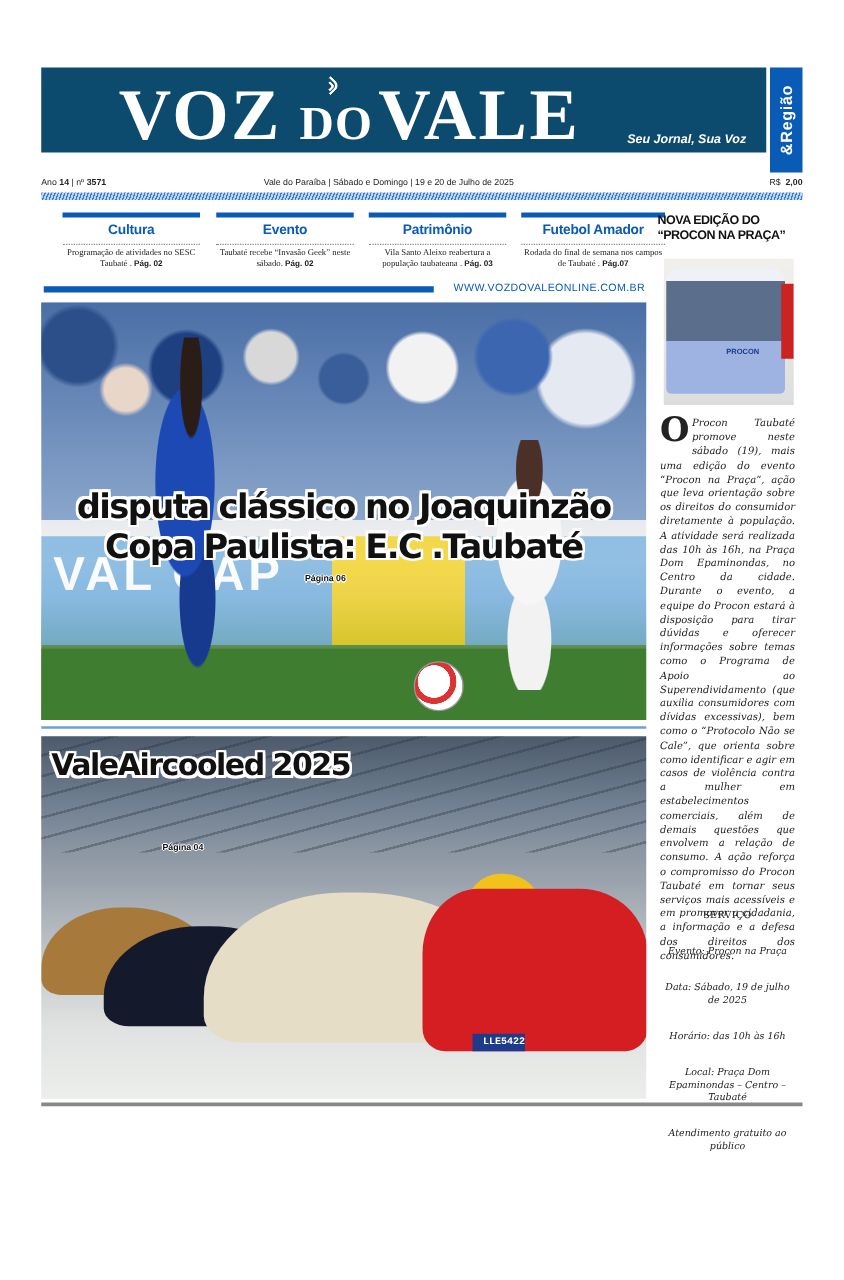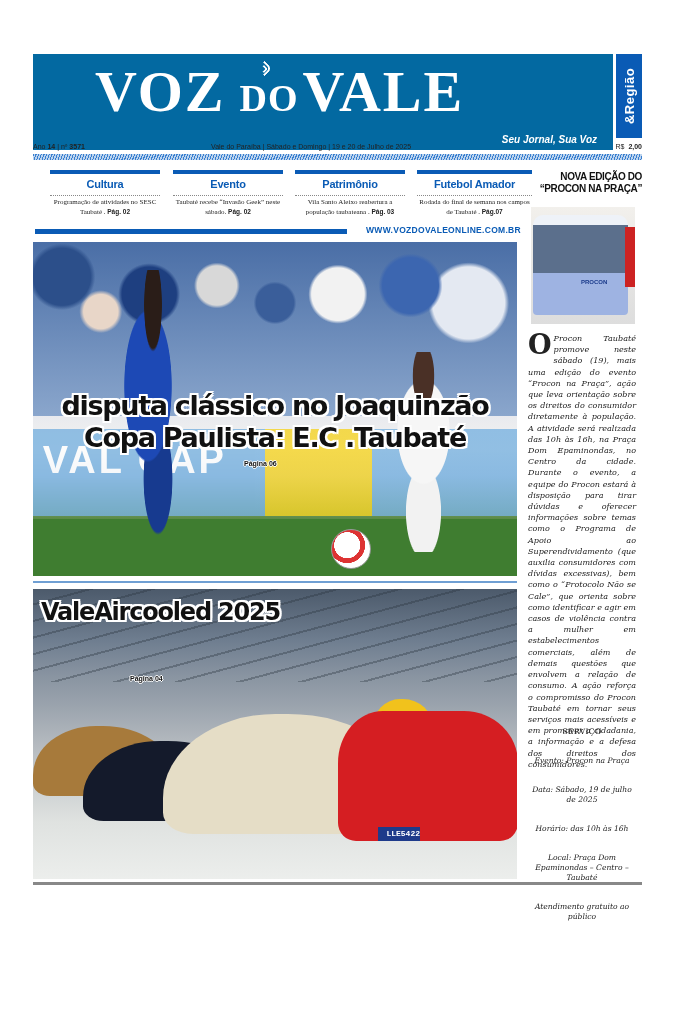--- a/index.html
+++ b/index.html
@@ -1,20 +1,20 @@
 <!DOCTYPE html>
 <html><head>
 <meta charset="utf-8">
 <style>
   * { box-sizing: border-box; margin: 0; padding: 0; }
   html, body { width: 675px; height: 1024px; background: #ffffff; overflow: hidden; }
   body { position: relative; font-family: "DejaVu Sans", sans-serif; color: #1a1a1a; }
 
   
-  .masthead { position: absolute; left: 33px; top: 54px; width: 580px; height: 96px; background: #0369a1; }
+  .masthead { position: absolute; left: 33px; top: 54px; width: 580px; height: 68px; background: #0c4a6e; }
   .masthead-side { position: absolute; left: 616px; top: 54px; width: 26px; height: 84px; background: #0a5bb5; }
   .side-text { position: absolute; left: 50%; top: 50%; transform: translate(-50%,-50%) rotate(-90deg); color: #fff; font-family: "Liberation Sans", sans-serif; font-weight: bold; font-size: 13px; white-space: nowrap; letter-spacing: 0.5px; }
   .logo { position: absolute; left: 62px; top: 4px; color: #fff; font-family: "Liberation Serif", serif; font-weight: bold; white-space: nowrap; }
   .logo .big { font-size: 58px; letter-spacing: 2px; }
   .logo .small { font-size: 38px; letter-spacing: 1px; margin: 0 4px 0 14px; }
   .waves { position: absolute; left: 228px; top: 6px; width: 14px; height: 18px; }
   .waves span { position: absolute; border: 2px solid #fff; border-left: none; border-bottom: none; border-radius: 0 50% 0 0; transform: rotate(45deg); }
   .slogan { position: absolute; right: 16px; bottom: 5px; color: #fff; font-family: "Liberation Sans", sans-serif; font-weight: bold; font-size: 10px; font-style: italic; }
 
   .infobar { position: absolute; left: 33px; top: 141px; width: 609px; height: 12px; font-family: "Liberation Sans", sans-serif; font-size: 7px; color: #222; }
@@ -26,21 +26,21 @@
 
   
   .teasers { position: absolute; left: 50px; top: 170px; width: 482px; height: 58px; }
   .teaser { position: absolute; top: 0; width: 110px; height: 58px; }
   .teaser .bar { height: 4px; background: #0a5bb5; }
   .teaser .title { text-align: center; font-family: "Liberation Sans", sans-serif; font-weight: bold; font-size: 11px; color: #0a5bb5; margin-top: 4px; height: 15px; letter-spacing: -0.2px; }
   .teaser .dash { border-top: 1px dotted #888; margin: 2px 0 2px; }
   .teaser .desc { text-align: center; font-family: "Liberation Serif", serif; font-size: 7px; line-height: 9px; color: #222; }
   .teaser .desc b { font-family: "Liberation Sans", sans-serif; font-weight: bold; font-size: 6.5px; }
   .longbar { position: absolute; left: 35px; top: 229px; width: 312px; height: 5px; background: #0a5bb5; }
-  .url { position: absolute; left: 366px; top: 225px; width: 166px; font-family: "Liberation Sans", sans-serif; font-weight: bold; font-size: 8.5px; color: #0a5bb5; letter-spacing: 0.3px; }
+  .url { position: absolute; left: 350px; top: 225px; width: 166px; text-align: right; font-family: "Liberation Sans", sans-serif; font-weight: normal; font-size: 8.5px; color: #0a5bb5; letter-spacing: 0.3px; }
 
   
   .photo1 { position: absolute; left: 33px; top: 242px; width: 484px; height: 334px; overflow: hidden;
     background: linear-gradient(180deg, #5b7fae 0%, #9fb5d4 20%, #c9d4e3 35%, #e6e8ee 50%, #f3f3f0 62%, #cfd9e6 70%, #5a8a45 83%, #3f7a32 100%); }
   .crowd { position: absolute; left: 0; top: 0; width: 100%; height: 52%;
     background:
       radial-gradient(circle at 6% 20%, #2c4f8a 0 6%, transparent 7%),
       radial-gradient(circle at 14% 40%, #e8d6c8 0 4%, transparent 5%),
       radial-gradient(circle at 24% 30%, #1e3f80 0 7%, transparent 8%),
       radial-gradient(circle at 38% 25%, #d8d8d8 0 6%, transparent 7%),
@@ -73,21 +73,21 @@
   .car.red { left: 305px; top: 8%; width: 180px; height: 130px; background: #d51e22; border-radius: 25% 30% 10% 10% / 40% 40% 14% 14%; }
   .car.yellow { left: 340px; top: 0; width: 60px; height: 40px; background: #f1c21c; }
   .plate { position: absolute; left: 345px; top: 238px; width: 42px; height: 14px; background: #1e3a8a; color: #fff; font-family: "Liberation Mono", monospace; font-size: 8px; text-align: right; line-height: 14px; font-weight: bold; }
   .headline2 { position: absolute; left: 8px; top: 8px; font-family: "DejaVu Sans", sans-serif; font-weight: bold; font-size: 24px; line-height: 30px; color: #111; letter-spacing: -1.2px;
     text-shadow: 2px 0 0 #fff, -2px 0 0 #fff, 0 2px 0 #fff, 0 -2px 0 #fff, 2px 2px 0 #fff, -2px -2px 0 #fff, 2px -2px 0 #fff, -2px 2px 0 #fff; }
   .page-ref2 { position: absolute; left: 97px; top: 86px; font-family: "Liberation Sans", sans-serif; font-weight: bold; font-size: 7px; color: #111; text-shadow: 1px 0 0 #fff, -1px 0 0 #fff, 0 1px 0 #fff, 0 -1px 0 #fff; }
 
   .divider-bottom { position: absolute; left: 33px; top: 882px; width: 609px; height: 3px; background: #888; }
 
   
-  .side-title { position: absolute; left: 526px; top: 171px; width: 116px; text-align: right; font-family: "Liberation Sans", sans-serif; font-weight: bold; font-size: 10px; line-height: 12px; color: #111; letter-spacing: -0.4px; }
+  .side-title { position: absolute; left: 526px; top: 171px; width: 116px; text-align: left; font-family: "Liberation Sans", sans-serif; font-weight: bold; font-size: 10px; line-height: 12px; color: #111; letter-spacing: -0.4px; }
   .side-photo { position: absolute; left: 531px; top: 207px; width: 104px; height: 117px; overflow: hidden; background: linear-gradient(180deg, #f2f0ec 0%, #ddd 100%); }
   .bus { position: absolute; left: 2px; top: 8px; width: 95px; height: 100px; border-radius: 10px 10px 4px 4px; background: linear-gradient(180deg, #eef2f8 0 10%, #5b6f8c 10% 58%, #9eb3e2 58% 100%); }
   .bus-label { position: absolute; left: 50px; top: 72px; font-family: "Liberation Sans", sans-serif; font-size: 6px; font-weight: bold; color: #1a3a8a; }
   .bus-red { position: absolute; right: 0; top: 20px; width: 10px; height: 60px; background: #c22; }
   .article { position: absolute; left: 528px; top: 333px; width: 108px; font-family: "DejaVu Serif", serif; font-style: italic; font-size: 8.05px; line-height: 11.2px; color: #222; text-align: justify; hyphens: manual; }
   .dropcap { float: left; font-family: "DejaVu Serif", serif; font-style: normal; font-weight: bold; font-size: 27px; line-height: 22px; margin: 1px 2px 0 0; }
   .service { position: absolute; left: 528px; top: 727px; width: 108px; text-align: center; font-family: "DejaVu Serif", serif; font-style: italic; font-size: 7.6px; line-height: 10px; color: #222; }
   .service .hd { font-style: normal; font-weight: normal; letter-spacing: 0.3px; margin-bottom: 9px; }
   .service p { margin-bottom: 9px; margin-top: 19px; }
 </style>

